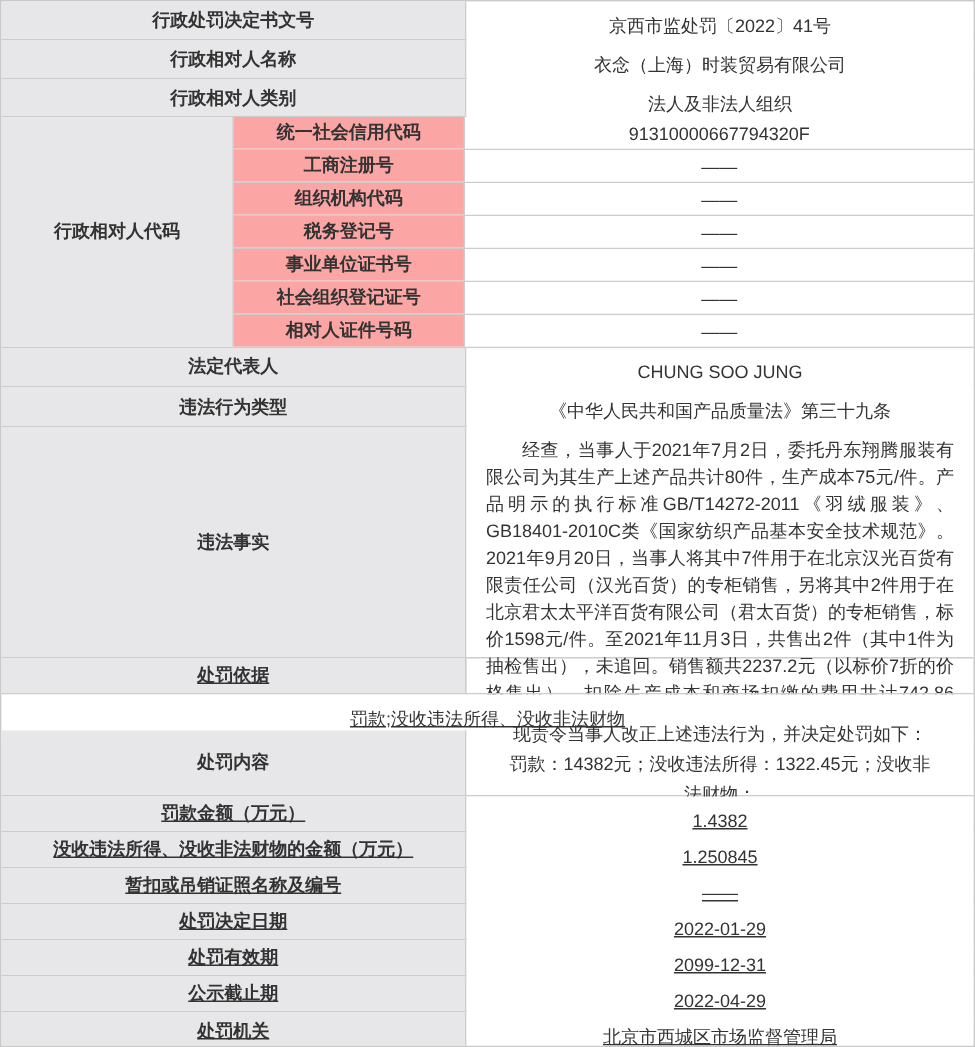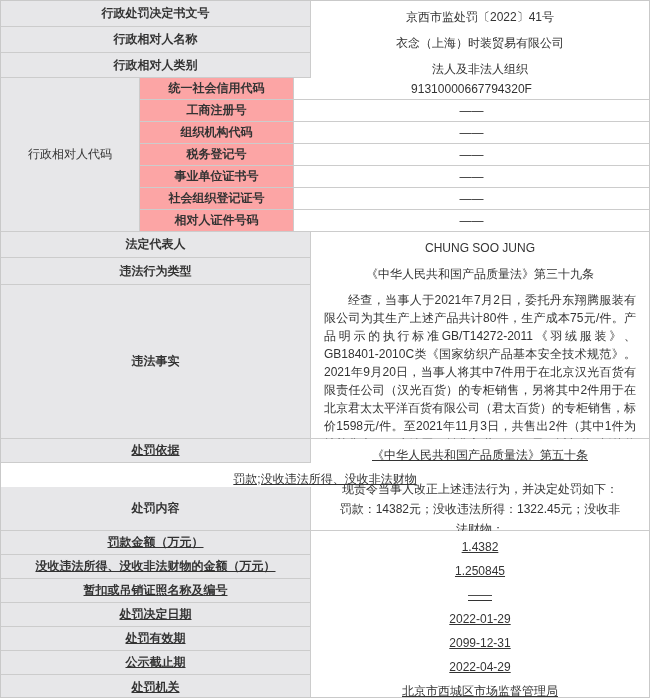--- a/index.html
+++ b/index.html
@@ -42,27 +42,27 @@
     display: flex;
     align-items: center;
     justify-content: center;
     text-align: center;
     color: #333333;
     padding: 16px 10px;
   }
   
   .group-row { display: flex; border-bottom: 1px solid #cccccc; flex: 0 0 auto; }
   .group-label {
-    width: 139px;
+    width: 155px;
     background: #e7e7e9;
     border-right: 1px solid #cccccc;
     display: flex;
     align-items: center;
     justify-content: center;
-    font-weight: normal;
+    font-weight: bold;
   }
   .group-sub { flex: 1; display: flex; flex-direction: column; }
   .sub-row { flex: 1; display: flex; border-bottom: 1px solid #cccccc; }
   .sub-row:last-child { border-bottom: none; }
   .sub-label {
     width: 154px;
     background: #fca5a5;
     border-right: 1px solid #cccccc;
     display: flex;
     align-items: center;
@@ -163,21 +163,20 @@
     <div class="cell-value">《中华人民共和国产品质量法》第三十九条</div>
   </div>
 
   <div class="row h154">
     <div class="cell-label">违法事实</div>
     <div class="cell-value facts-value">经查，当事人于2021年7月2日，委托丹东翔腾服装有限公司为其生产上述产品共计80件，生产成本75元/件。产品明示的执行标准GB/T14272-2011《羽绒服装》、GB18401-2010C类《国家纺织产品基本安全技术规范》。2021年9月20日，当事人将其中7件用于在北京汉光百货有限责任公司（汉光百货）的专柜销售，另将其中2件用于在北京君太太平洋百货有限公司（君太百货）的专柜销售，标价1598元/件。至2021年11月3日，共售出2件（其中1件为抽检售出），未追回。销售额共2237.2元（以标价7折的价格售出）。扣除生产成本和商场扣缴的费用共计742.86元，缴纳税金171.89元，当事人获利1322.45元。上述产品的货值金额共14382元。</div>
   </div>
 
   <div class="row h24">
     <div class="cell-label">处罚依据</div>
-    <div class="cell-value">《中华人民共和国产品质量法》第五十条</div>
   </div>
 
   <div class="row h24">
     <div class="cell-value">罚款;没收违法所得、没收非法财物</div>
   </div>
 
   <div class="row h44">
     <div class="cell-label">处罚内容</div>
     <div class="cell-value content-value">现责令当事人改正上述违法行为，并决定处罚如下：罚款：14382元；没收违法所得：1322.45元；没收非法财物；</div>
   </div>

